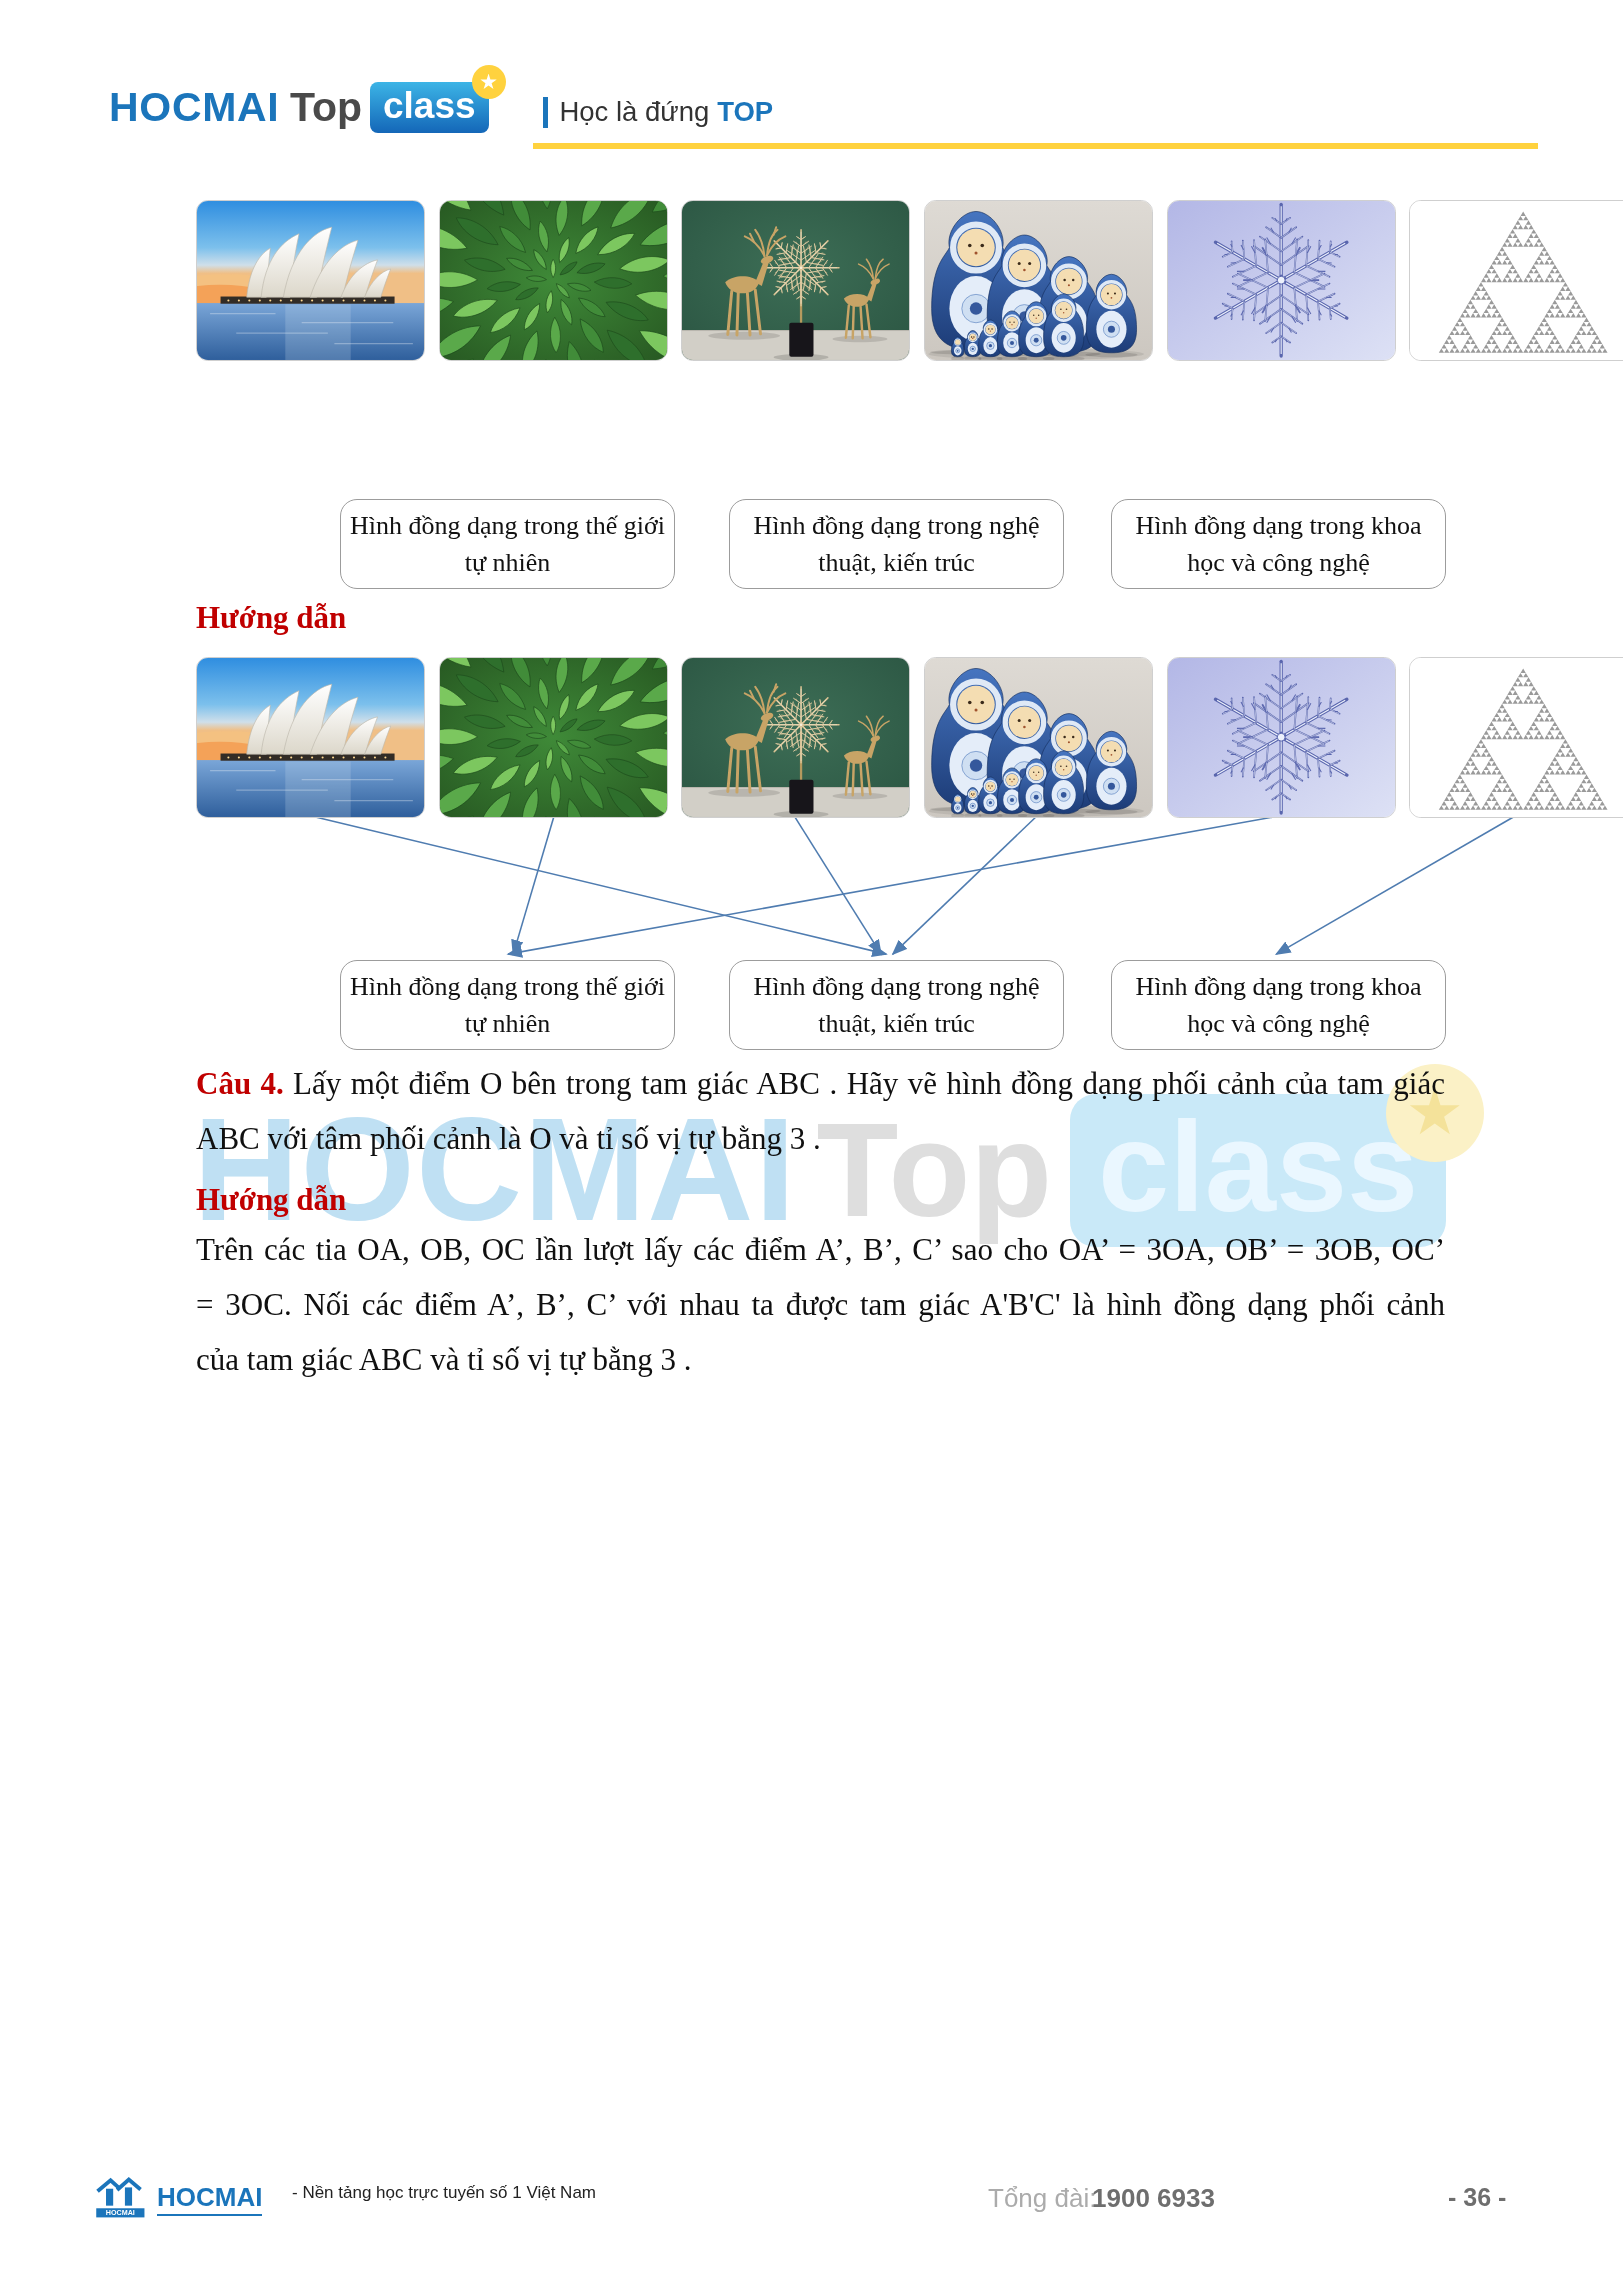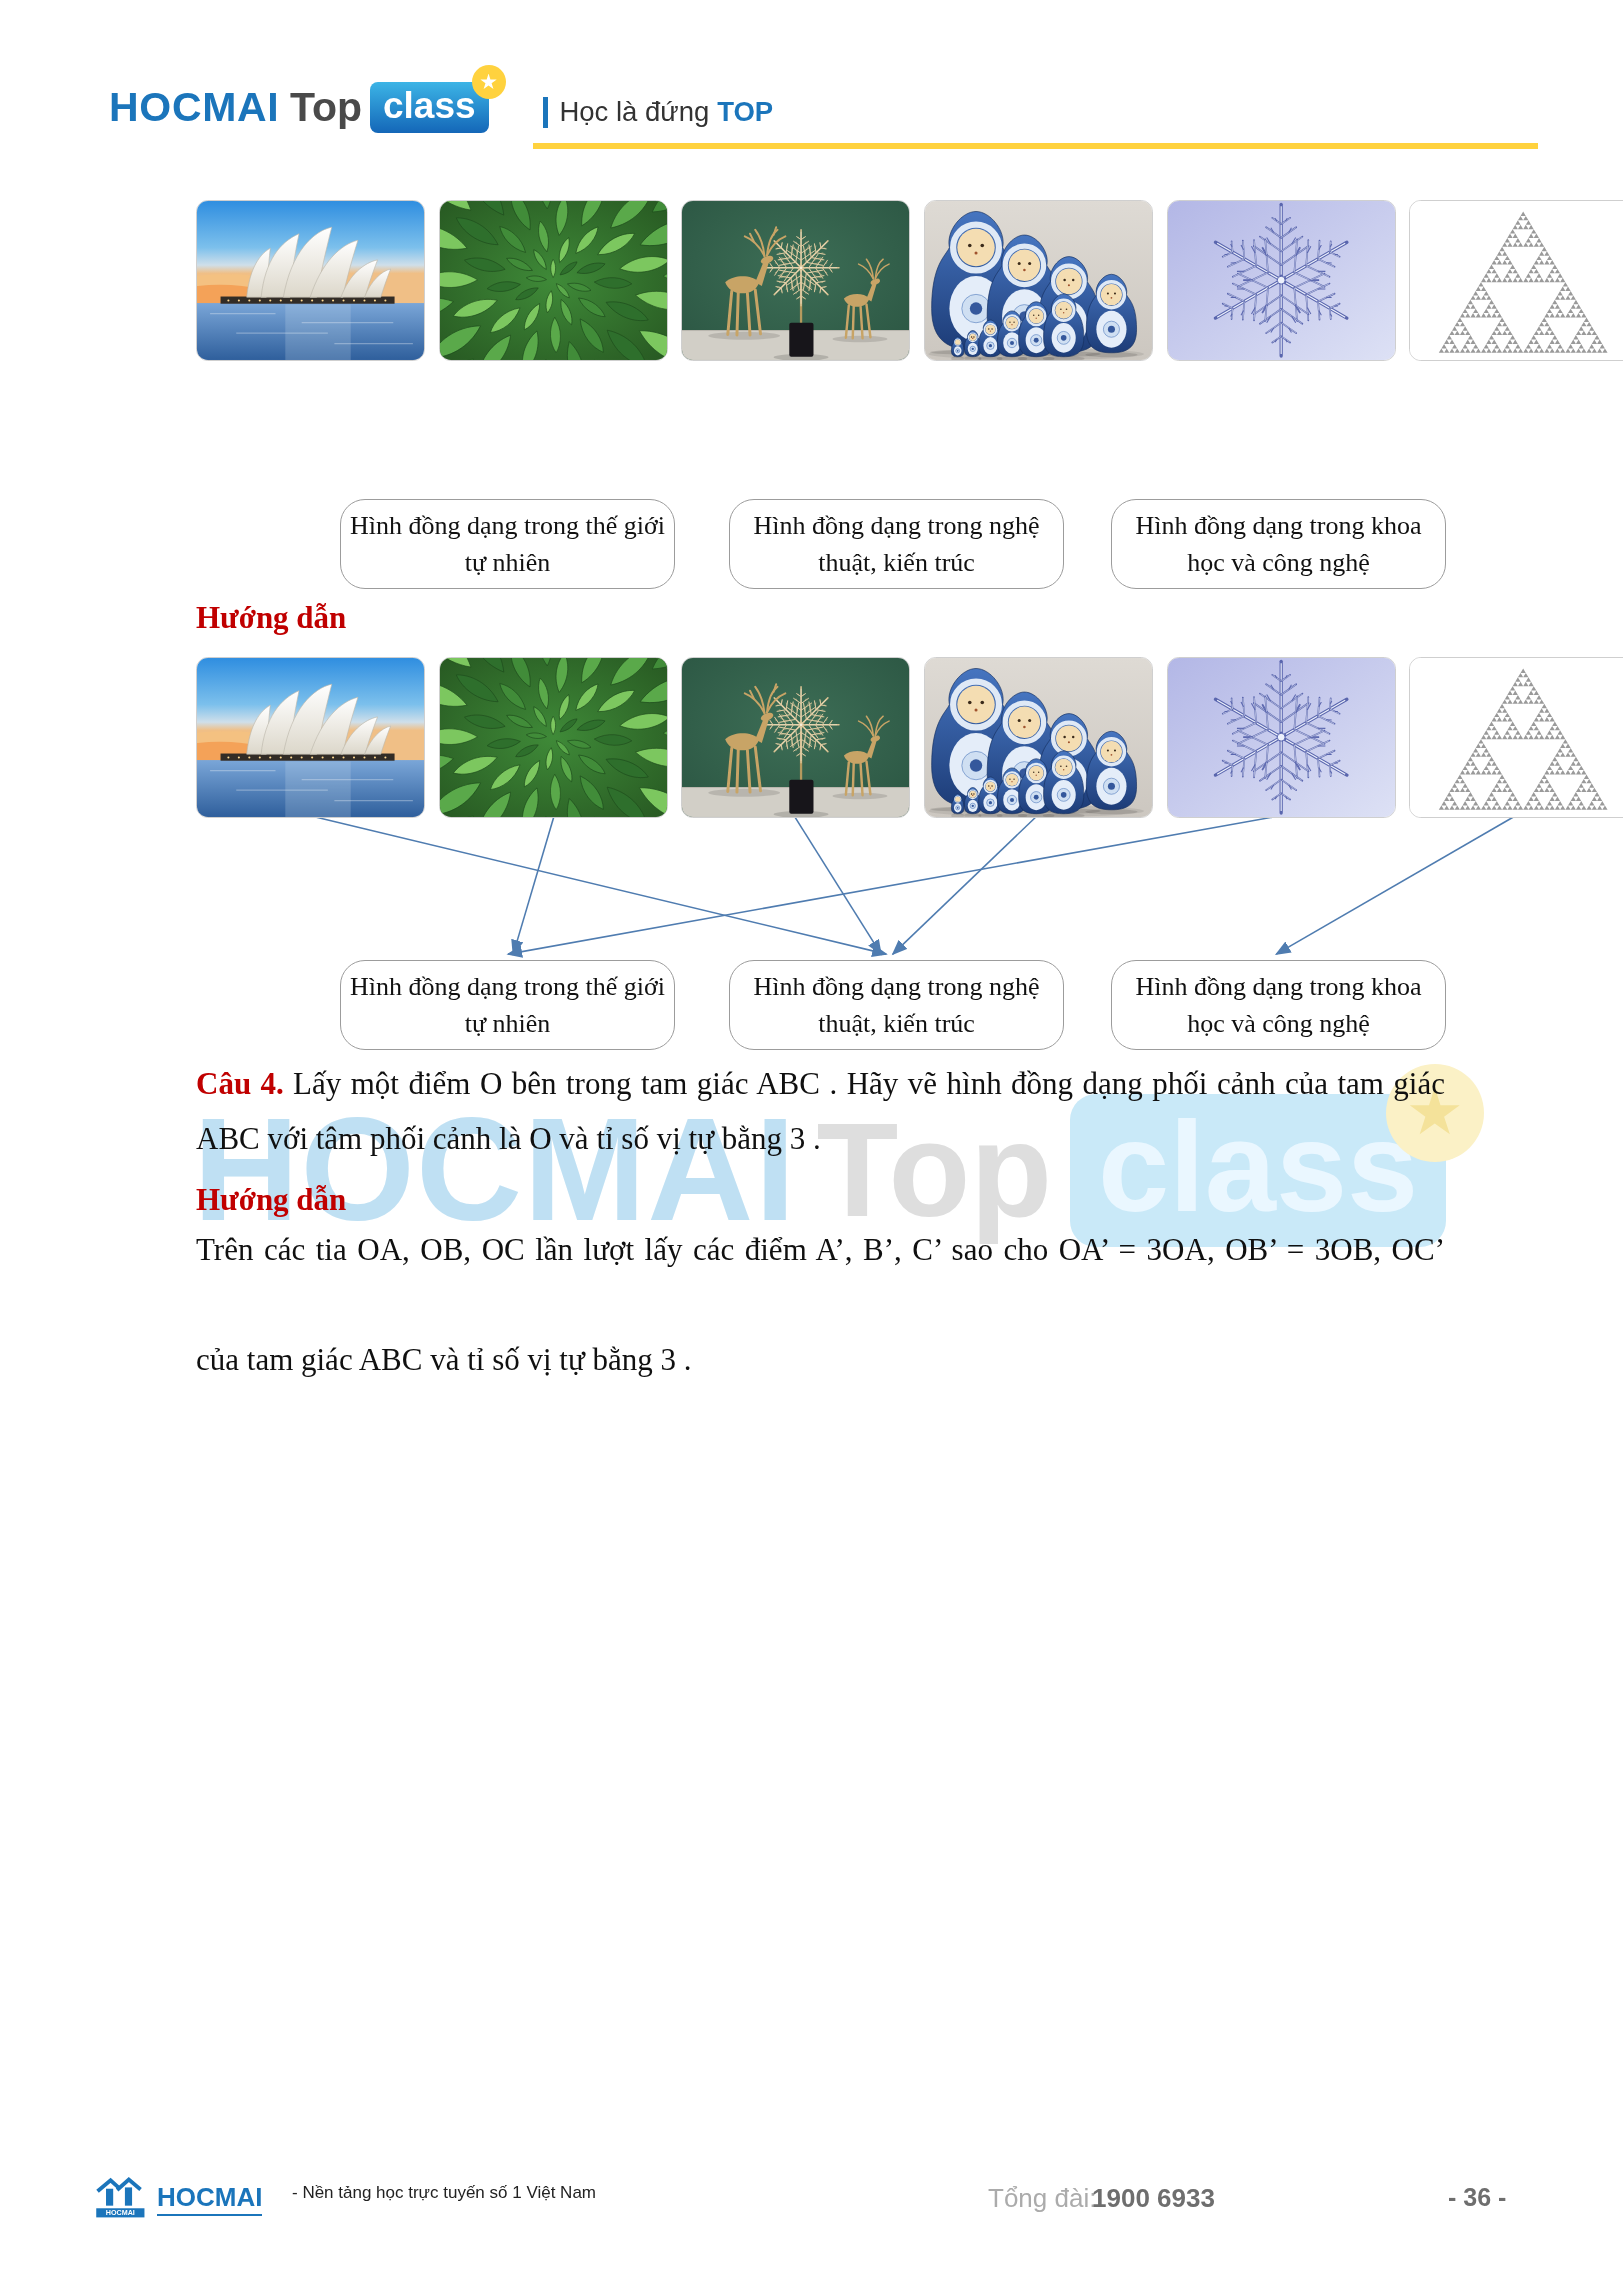--- a/index.html
+++ b/index.html
@@ -22,21 +22,21 @@
   .slogan-text{font-size:27.5px;font-weight:500;color:#333;}
   .slogan-top{font-size:27.5px;font-weight:800;color:#1B75BB;margin-left:7.9px;}
   .yellow-bar{position:absolute;left:533px;top:143px;width:1005px;height:5.9px;background:#FFD23E;z-index:2;}
   
   .tiles{position:absolute;left:196px;display:flex;gap:13.7px;z-index:2;}
   .tiles.row1{top:200px;} .tiles.row2{top:657px;}
   .tile{width:227px;height:159px;border-radius:11.8px;overflow:hidden;border:0.7px solid #cfcfcf;
         flex:0 0 auto;background:#fff;}
   .tile svg{width:100%;height:100%;display:block;}
   
-  .cat-box{position:absolute;width:333px;height:88px;border:1.3px solid #9c9c9c;border-radius:25px;
+  .cat-box{position:absolute;width:333px;height:88px;border:1.3px solid #9c9c9c;border-radius:17px;
         background:#fff;display:flex;flex-direction:column;align-items:center;justify-content:center;
         text-align:center;font-size:26px;line-height:37px;color:#111;white-space:nowrap;z-index:2;}
   .b1{left:340px;} .b2{left:729px;} .b3{left:1111px;}
   .rowA{top:499px;} .rowB{top:960px;}
   
   .guide{position:absolute;left:196px;color:#C00000;font-weight:700;font-size:31px;z-index:2;}
   .g1{top:600px;} .g2{top:1182px;}
   .q-line{position:absolute;left:196px;width:1249px;font-size:31px;color:#101010;z-index:2;}
   .just{text-align:justify;text-align-last:justify;}
   .q1{top:1066px;} .q2{top:1121px;}
@@ -972,20 +972,21 @@
   </div>
 
   <div class="q-line q1 just">
     <span class="q-label">Câu 4.</span><span>Lấy một điểm O bên trong tam giác ABC . Hãy vẽ hình đồng dạng phối cảnh của tam giác</span>
   </div>
   <div class="q-line q2">ABC với tâm phối cảnh là O và tỉ số vị tự bằng 3 .</div>
 
   <div class="guide g2">Hướng dẫn</div>
 
   <div class="q-line s1 just">Trên các tia OA, OB, OC lần lượt lấy các điểm A’, B’, C’ sao cho OA’ = 3OA, OB’ = 3OB, OC’</div>
+  <div class="q-line s2 just">= 3OC. Nối các điểm A’, B’, C’ với nhau ta được tam giác A'B'C' là hình đồng dạng phối cảnh</div>
   <div class="q-line s3">của tam giác ABC và tỉ số vị tự bằng 3 .</div>
 
   <div class="footer">
     <svg class="f-icon" viewBox="0 0 80 66">
       <path d="M4,22 L24,5 L36,16" stroke="#1B75BB" stroke-width="6" fill="none"></path>
       <rect x="17" y="18" width="11" height="26" fill="#1B75BB"></rect>
       <path d="M34,20 L52,4 L70,19" stroke="#1B75BB" stroke-width="6" fill="none"></path>
       <rect x="46" y="16" width="11" height="28" fill="#1B75BB"></rect>
       <rect x="2" y="48" width="74" height="14" fill="#1B75BB"></rect>
       <text x="39" y="59" font-size="11" font-weight="bold" fill="#ffffff" text-anchor="middle" font-family="Liberation Sans, sans-serif">HOCMAI</text>

